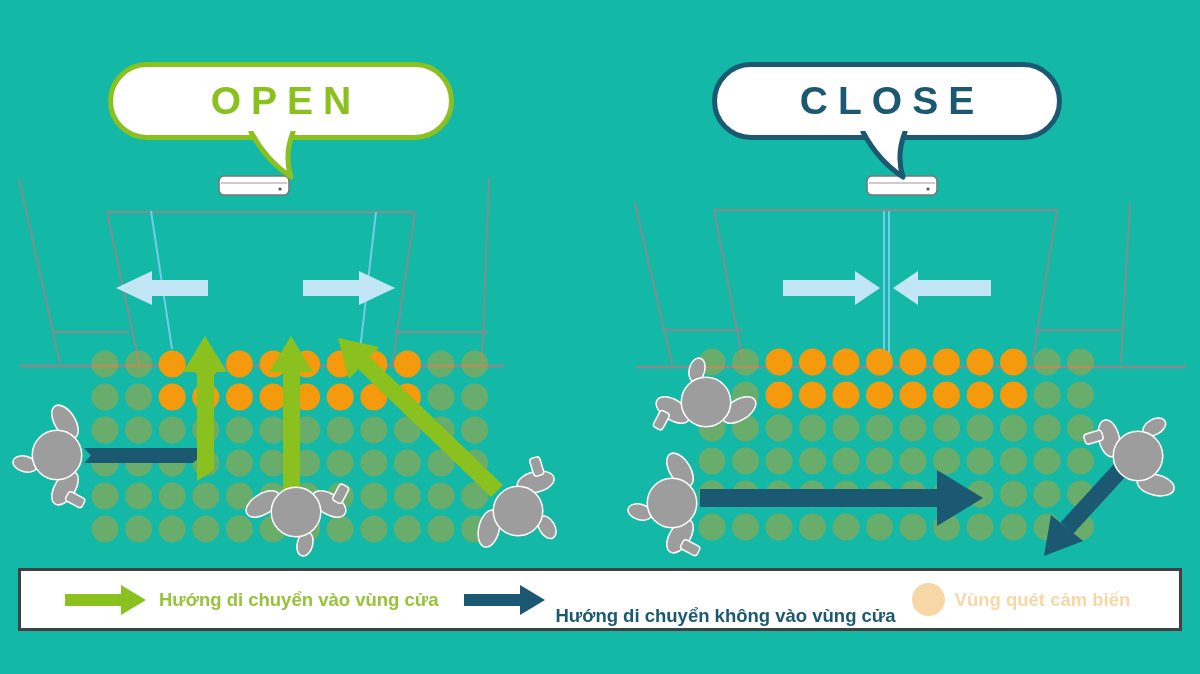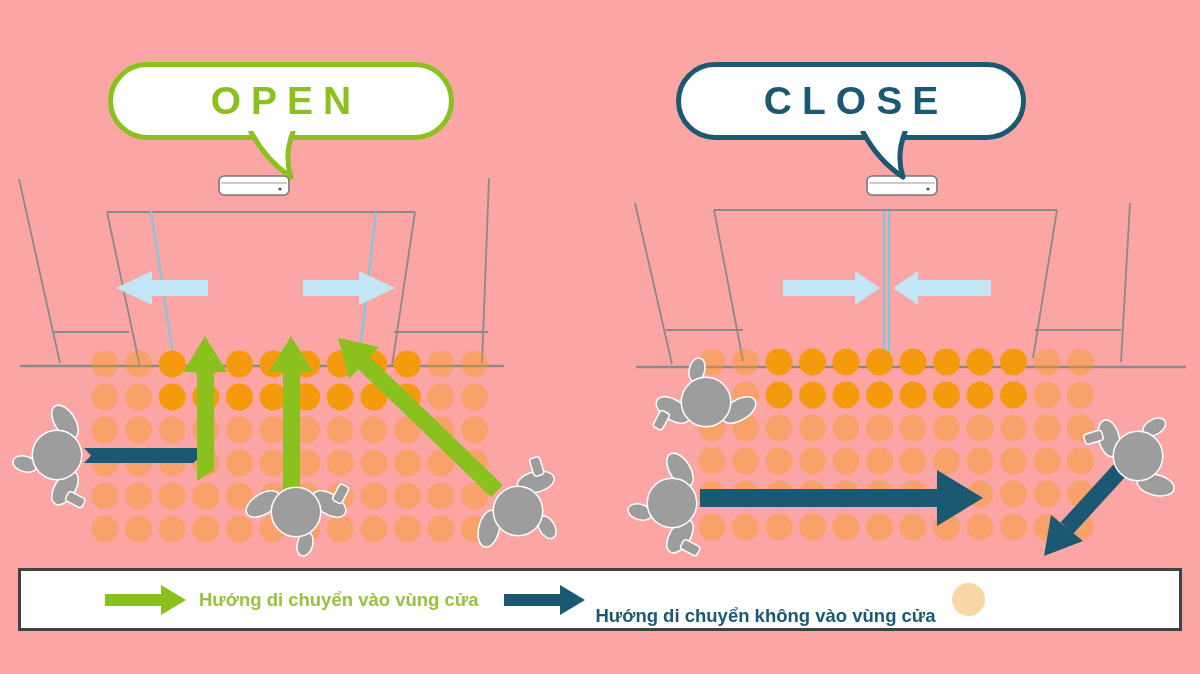--- a/index.html
+++ b/index.html
@@ -13,32 +13,32 @@
     --blue-door:#74cbe8;
     --line-gray:#8a8a8a;
     --person-gray:#9d9d9d;
     --legend-border:#414141;
   }
   html,body{margin:0;padding:0;}
   body{
     width:1200px;height:674px;background:#ffffff;overflow:hidden;
     font-family:"Liberation Sans","DejaVu Sans",sans-serif;
   }
-  .stage{position:relative;width:1200px;height:674px;background:#fca5a5;}
+  .stage{position:relative;width:1200px;height:674px;background:#14b8a6;}
   .scene{position:absolute;left:0;top:0;z-index:1;}
 
   
   .bubble{
     position:absolute;top:62px;height:78px;box-sizing:border-box;
     background:#fff;border-radius:44px;z-index:3;
     display:flex;align-items:center;justify-content:center;
     font-weight:bold;font-size:39px;letter-spacing:10px;text-indent:10px;
   }
   .bubble.green{left:108px;width:346px;border:5px solid var(--green);color:var(--green);}
-  .bubble.teal{left:676px;width:350px;border:5px solid var(--teal);color:var(--teal);}
+  .bubble.teal{left:712px;width:350px;border:5px solid var(--teal);color:var(--teal);}
   .tail{position:absolute;top:131px;width:62px;height:52px;z-index:4;}
   .tail.left{left:243px;}
   .tail.right{left:855px;}
   .tail path{fill:#fff;stroke-width:5px;stroke-linejoin:round;stroke-linecap:round;}
   .tail.left path{stroke:var(--green);}
   .tail.right path{stroke:var(--teal);}
 
   
   .ln{stroke:var(--line-gray);stroke-width:1.8;fill:none;}
   .ln-floor{stroke:var(--line-gray);stroke-width:2.4;fill:none;}
@@ -52,21 +52,21 @@
   .t-stroke{stroke:var(--teal);stroke-width:17;fill:none;}
   .person{fill:var(--person-gray);stroke:#fff;stroke-width:3;paint-order:stroke;}
   .sensor-body{fill:#fff;stroke:#777;stroke-width:1.6;}
   .sensor-line{stroke:#999;stroke-width:1.2;fill:none;}
   .sensor-dot{fill:#555;}
 
   
   .legend{
     position:absolute;left:18px;top:568px;width:1164px;height:63px;z-index:3;
     box-sizing:border-box;border:3px solid var(--legend-border);background:#fff;
-    display:flex;align-items:center;padding-left:84px;
+    display:flex;align-items:center;padding-left:44px;
   }
   .legend-label{font-weight:bold;font-size:18.5px;white-space:nowrap;}
   .legend-label.green{color:var(--green-text);margin-left:13px;}
   .legend-label.teal{color:var(--teal);margin-left:10px;margin-top:32px;}
   .legend-label.orange{color:var(--orange-light-solid);margin-left:10px;}
   .legend-arrow{flex:none;}
   .legend-arrow.teal{margin-left:26px;}
   .legend-dot{
     flex:none;width:33px;height:33px;border-radius:50%;
     background:var(--orange-light-solid);margin-left:16px;
@@ -338,14 +338,15 @@
     </svg>
     <span class="legend-label green">Hướng di chuyển vào vùng cửa</span>
 
     <svg class="legend-arrow teal" width="81" height="34" viewBox="0 0 81 34">
       <rect x="0" y="11" width="56" height="12" class="t-fill"></rect>
       <polygon points="56,2 81,17 56,32" class="t-fill"></polygon>
     </svg>
     <span class="legend-label teal">Hướng di chuyển không vào vùng cửa</span>
 
     <span class="legend-dot"></span>
+    <span class="legend-label orange">Vùng quét cảm biến</span>
   </div>
 </div>
 
 </body></html>

